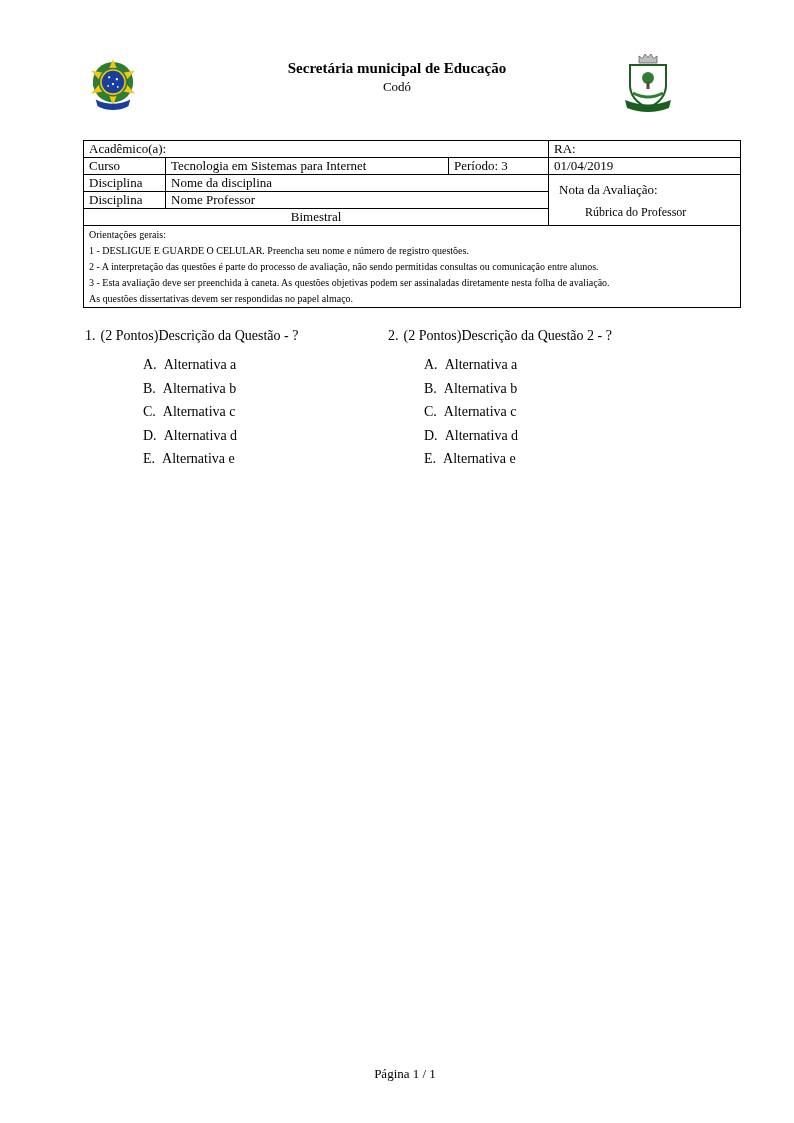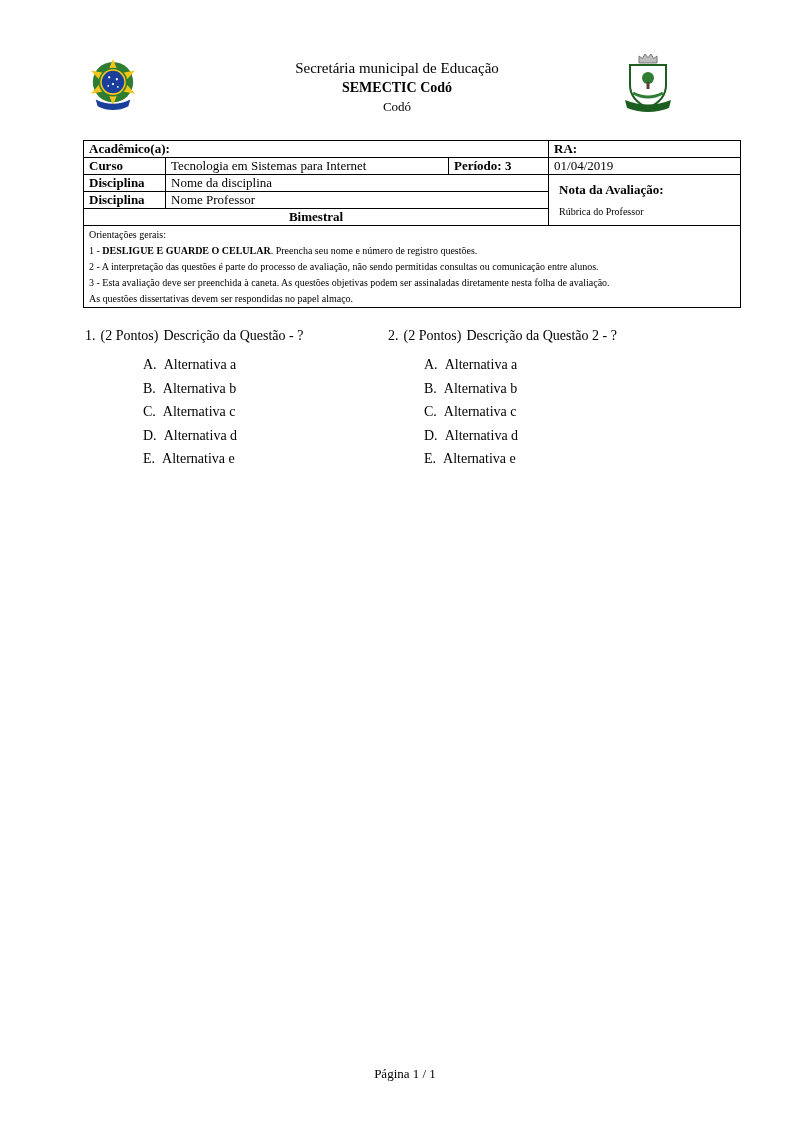--- a/index.html
+++ b/index.html
@@ -3,48 +3,48 @@
 <meta charset="utf-8">
 <style>
   html,body{margin:0;padding:0;background:#ffffff;}
   .page{
     position:relative;width:794px;height:1123px;background:#ffffff;
     font-family:"Liberation Serif","DejaVu Serif",serif;color:#000;
     overflow:hidden;margin:0 auto;
   }
   
   .header{position:absolute;top:58px;left:0;width:100%;text-align:center;}
-  .header .t1{font-size:15px;font-weight:normal;line-height:20px;}
+  .header .t1{font-size:15px;font-weight:bold;line-height:20px;}
   .header .t2{font-size:14px;font-weight:bold;line-height:20px;}
   .header .t3{font-size:13px;line-height:18px;}
   .logo-left{position:absolute;left:88px;top:57px;width:50px;height:56px;}
   .logo-right{position:absolute;left:620px;top:52px;width:56px;height:64px;}
   
   table.info{
     position:absolute;left:83px;top:140px;width:657px;
     border-collapse:collapse;font-size:13px;table-layout:fixed;
   }
   table.info td{
     border:1px solid #000;padding:0 5px;height:16px;line-height:16px;
     vertical-align:middle;overflow:hidden;white-space:nowrap;
   }
-  .b{font-weight:bold;}
+  .b{font-weight:normal;}
   .center{text-align:center;}
   td.nota-cell{vertical-align:top;padding:0;}
   .nota-inner{display:flex;flex-direction:column;justify-content:space-between;height:37px;padding:4px 5px;}
-  .rubrica{font-size:10px;line-height:14px;}
+  .rubrica{font-size:12px;line-height:14px;margin-left:26px;}
   td.orient-cell{padding:2px 6px 5px 6px;height:auto;line-height:normal;vertical-align:top;white-space:normal;}
   .orient-title{font-size:10px;line-height:17px;}
   .orient-item{font-size:10px;line-height:16px;}
   
   .question{position:absolute;top:328px;font-size:14px;}
   .q1{left:85px;width:300px;}
   .q2{left:388px;width:330px;font-family:Liberation Serif, serif;}
   .q-header .q-num{margin-right:5px;}
-  .q-header .q-points{margin-right:5px;}
+  .q-header .q-points{}
   .alts{margin-top:9px;}
   .q1 .alts{margin-left:58px;}
   .q2 .alts{margin-left:36px;}
   .alt{line-height:23.5px;height:23.5px;}
   .alt-letter{margin-right:7px;}
   
   .footer{position:absolute;top:1066px;left:8px;width:100%;text-align:center;font-size:13px;}
 </style>
 </head>
 <body>
@@ -72,21 +72,20 @@
       <path d="M10 13 h36 v20 q0 15 -18 23 q-18 -8 -18 -23 Z" fill="#ffffff" stroke="#1b5e20" stroke-width="2"></path>
       <circle cx="28" cy="26" r="6" fill="#2e7d32"></circle>
       <rect x="26.5" y="30" width="3" height="7" fill="#5d4037"></rect>
       <path d="M13 41 q15 8 30 0" stroke="#2e7d32" stroke-width="3" fill="none"></path>
       <path d="M5 48 q23 9 46 0 l-2 8 q-21 8 -42 0 Z" fill="#1b5e20"></path>
     </svg>
   </div>
 
   <div class="header">
     <div class="t1">Secretária municipal de Educação</div>
-    <div class="t2">SEMECTIC Codó</div>
     <div class="t3">Codó</div>
   </div>
 
   <table class="info">
     <colgroup>
       <col style="width:82px">
         <col style="width:283px">
         <col style="width:100px">
         <col style="width:192px">
     </colgroup>

